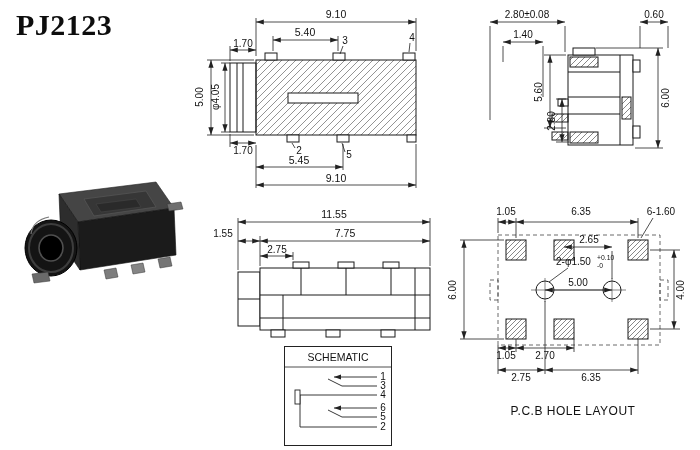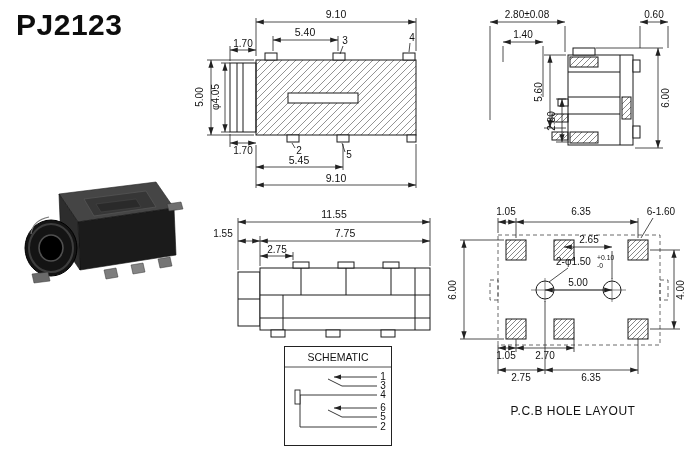--- a/index.html
+++ b/index.html
@@ -1,18 +1,18 @@
 <!DOCTYPE html>
 <html><head>
 <meta charset="utf-8">
 <style>
   html,body{margin:0;padding:0;}
   body{width:700px;height:450px;background:#fff;font-family:"Liberation Sans",sans-serif;}
   .sheet{position:relative;width:700px;height:450px;background:#fff;overflow:hidden;}
-  .page-title{position:absolute;left:16px;top:8px;font-size:30px;font-weight:bold;color:#0d0d0d;letter-spacing:.5px;}
+  .page-title{position:absolute;left:16px;top:8px;font-size:30px;font-weight:bold;color:#0d0d0d;letter-spacing:.5px;font-family:Liberation Serif, serif;}
   .drawing{position:absolute;}
   svg text{font-family:"Liberation Sans",sans-serif;fill:#111;}
   .dim{font-size:10.5px;}
   .dim-s{font-size:10px;}
   .tol{font-size:6.8px;}
   .pin{font-size:10px;}
   .cap{font-size:12px;letter-spacing:.5px;}
   .geo{stroke:#1a1a1a;stroke-width:1;fill:none;}
   .dimline{stroke:#222;stroke-width:0.8;fill:none;}
   .thin{stroke:#222;stroke-width:0.9;fill:none;}

